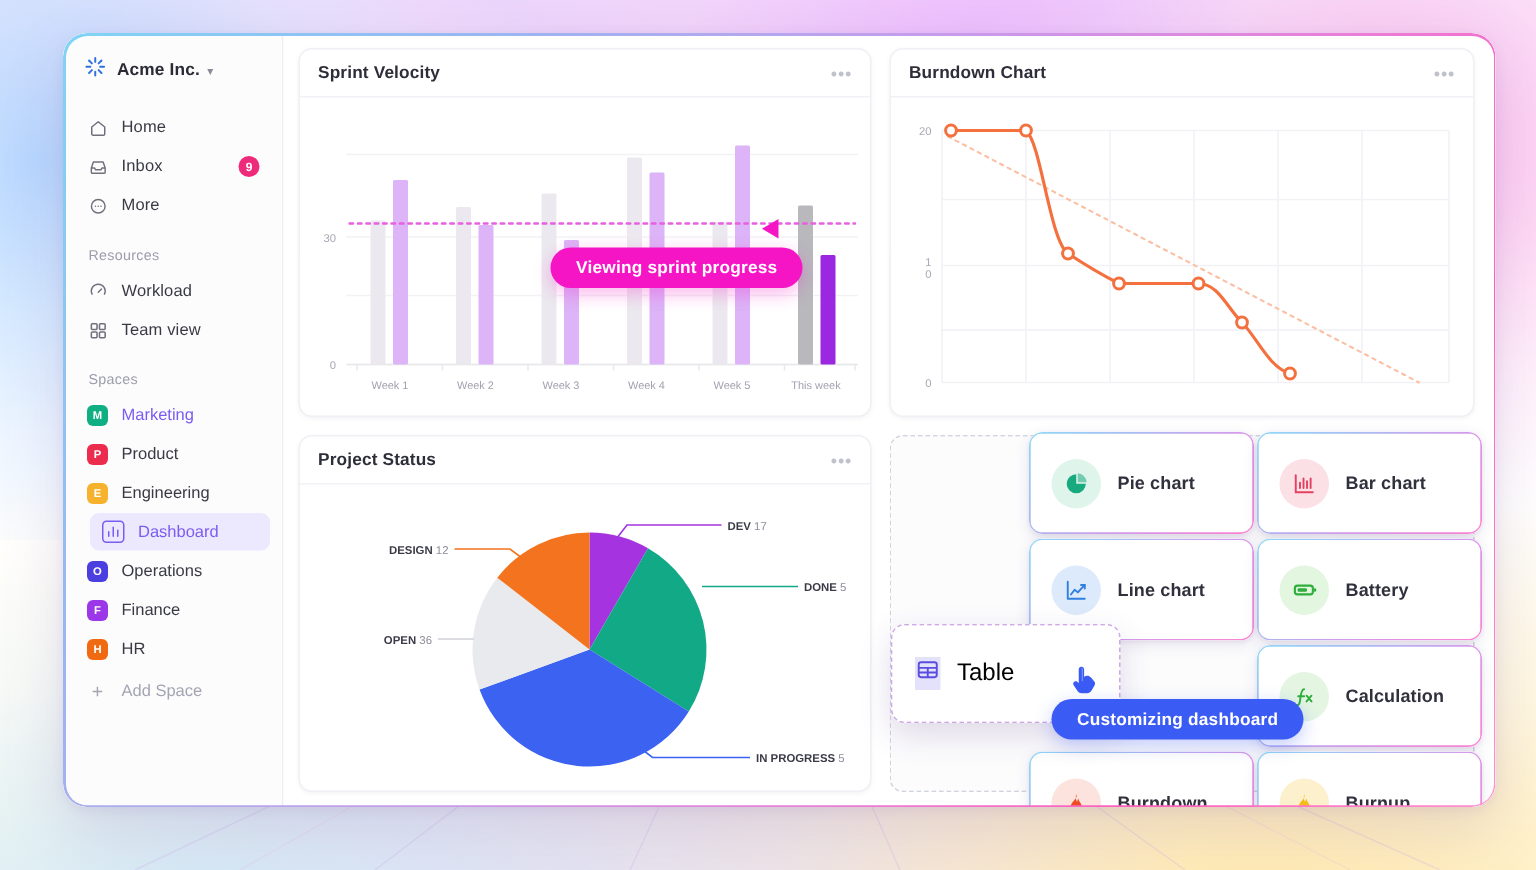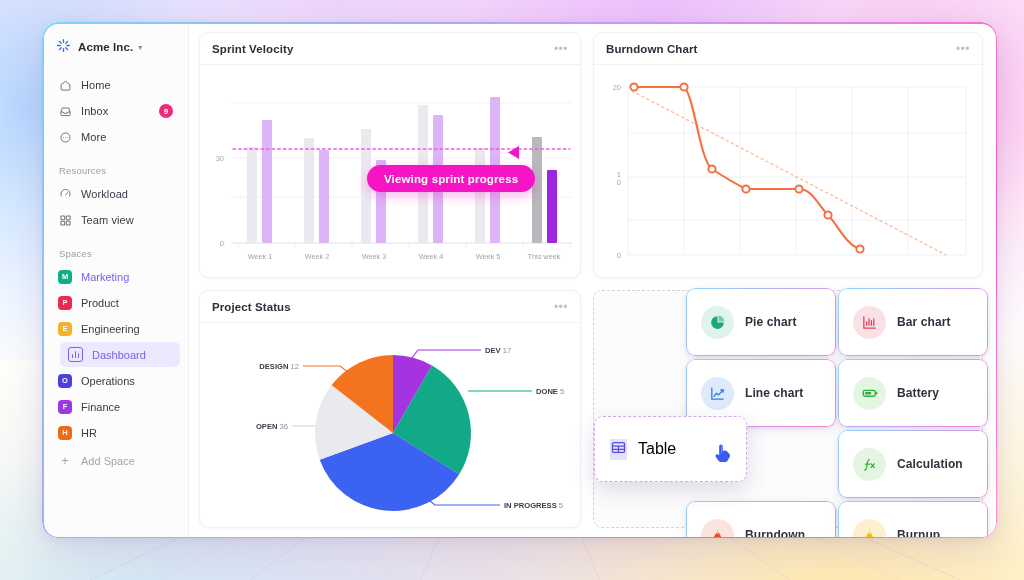--- a/index.html
+++ b/index.html
@@ -550,16 +550,17 @@
         <span class="w-lbl">Table</span>
       </div>
 
       <div style="position:absolute; left:120px; top:152px; z-index:7;">
         <svg width="20" height="22" viewBox="0 0 24 28">
           <path d="M9.4 3.1c1.5 0 2.3 1.1 2.3 2.5v6.1l1.3-.6c1.6-.7 3.2-.2 4.3 1l2.9 3.3c.9 1 1 2.3.4 3.4l-2.6 4.6c-.8 1.4-2.2 2.2-3.8 2.2H9.7c-1.5 0-2.8-.7-3.6-1.9l-3.3-4.8c-.7-1.1-.4-2.5.7-3.1 1-.6 2.2-.3 2.9.5l.7.9V5.6c0-1.4.8-2.5 2.3-2.5z" fill="#3b5bf5"></path>
           <path d="M9.4 4.6c.6 0 .8.4.8 1v9.7" fill="none" stroke="#fff" stroke-width="1" opacity=".35"></path>
         </svg>
       </div>
 
+      <div class="tooltip" id="tooltip-custom" style="left:108px; top:176px; z-index:8;">Customizing dashboard</div>
     </section>
 
   </main>
 </div>
 
 </body></html>

